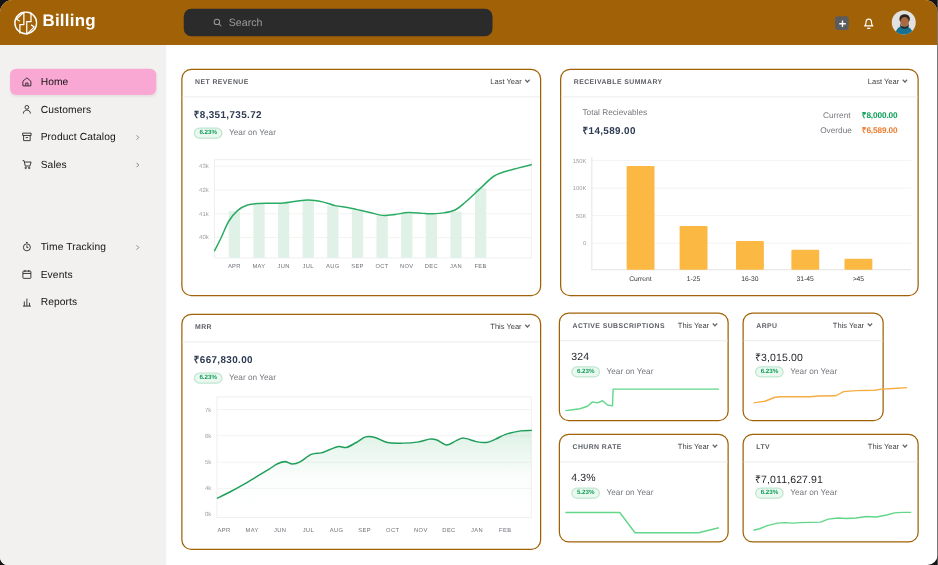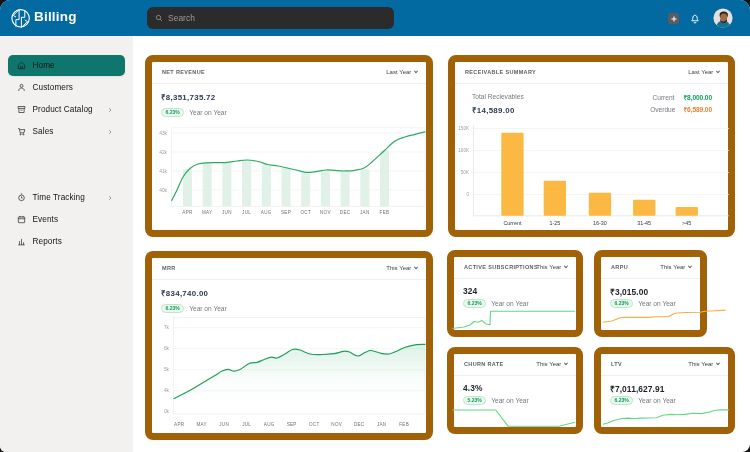--- a/index.html
+++ b/index.html
@@ -1,42 +1,42 @@
 <!DOCTYPE html>
 <html><head>
 <meta charset="utf-8">
 <style>
   html,body{margin:0;padding:0;background:#151515;}
   *{box-sizing:border-box;-webkit-font-smoothing:antialiased;}
   #app{position:relative;width:750px;height:452px;font-family:"Liberation Sans",sans-serif;
        background:#fff;border-radius:10px 10px 8px 6px;overflow:hidden;}
   .abs{position:absolute;}
   
-  #topbar{position:absolute;left:0;top:0;width:750px;height:36px;background:#0369a1;}
+  #topbar{position:absolute;left:0;top:0;width:750px;height:36px;background:#a16207;}
   #brand{position:absolute;left:34px;top:9px;color:#fff;font-size:13.5px;font-weight:700;letter-spacing:.2px;}
   #search{position:absolute;left:147px;top:7px;width:247px;height:22px;background:#2b2b2b;border-radius:6px;
-          color:#9a9a9a;font-size:8.5px;display:flex;align-items:center;padding-left:8px;}
+          color:#9a9a9a;font-size:8.5px;display:flex;align-items:center;padding-left:23px;}
   #plusbtn{position:absolute;left:668px;top:13px;width:11px;height:11px;background:#5c5c5e;border-radius:2.5px;
            color:#fff;display:flex;align-items:center;justify-content:center;font-size:9px;line-height:1;}
   
   #sidebar{position:absolute;left:0;top:36px;width:133px;height:416px;background:#f2f1ef;}
   .mitem{position:absolute;left:8px;width:117px;height:21px;display:flex;align-items:center;color:#1c1c1c;}
   .mitem .ic{width:9px;height:9px;margin-left:9px;flex:0 0 auto;display:block;}
   .mitem .lbl{margin-left:6.5px;font-size:8.2px;font-weight:400;letter-spacing:.1px;color:#141414;}
   .mitem .chev{position:absolute;right:12px;top:7.5px;width:6px;height:6px;}
-  .mitem.active{background:#0f766e;border-radius:5px;box-shadow:0 1px 2px rgba(0,0,0,.06);}
+  .mitem.active{background:#f9a8d4;border-radius:5px;box-shadow:0 1px 2px rgba(0,0,0,.06);}
   
-  .card{position:absolute;background:#fff;border:7px solid #a16207;border-radius:8px;}
+  .card{position:absolute;background:#fff;border:1px solid #a16207;border-radius:8px;}
   .chead{position:absolute;left:0;top:0;right:0;height:22px;border-bottom:1px solid #efefed;}
   .ctitle{position:absolute;left:10px;top:6.5px;font-size:5.5px;font-weight:700;letter-spacing:.35px;color:#5b5e64;}
   .cdrop{position:absolute;right:9px;top:7px;font-size:6px;color:#3f4246;}
   .cdrop:after{content:"";display:inline-block;margin-left:2.5px;margin-bottom:1px;width:2.2px;height:2.2px;
     border-right:0.9px solid #606368;border-bottom:0.9px solid #606368;transform:rotate(45deg) translateY(-0.5px);}
   .bigval{position:absolute;font-size:7.9px;font-weight:700;color:#2c3a52;letter-spacing:.3px;}
-  .bigval2{position:absolute;font-size:8.4px;font-weight:700;color:#1d2025;letter-spacing:.1px;}
+  .bigval2{position:absolute;font-size:8.4px;font-weight:400;color:#1d2025;letter-spacing:.1px;}
   .pillrow{position:absolute;display:flex;align-items:center;}
   .pill{background:#eaf8f0;border:1px solid #bfe6d0;color:#0f9d58;border-radius:9px;
         font-size:5px;font-weight:700;padding:1px 3.5px 0.5px;line-height:1.1;}
   .yoy{margin-left:5px;font-size:6.6px;color:#75787d;}
   svg{display:block;}
   #cursor{position:absolute;right:0px;bottom:0px;width:6px;height:5px;}
 </style>
 </head>
 <body>
 <div id="app">
@@ -165,21 +165,21 @@
     <div class="abs" style="left:17px;top:31px;font-size:6.6px;color:#75787d">Total Recievables</div>
     <div class="bigval" style="left:17px;top:43px">₹14,589.00</div>
     <div class="abs" style="right:16px;top:31px;font-size:6.6px;color:#75787d">Current<b style="color:#0ca158;font-weight:700;margin-left:9px;letter-spacing:-0.1px">₹8,000.00</b></div>
     <div class="abs" style="right:16px;top:42.5px;font-size:6.6px;color:#75787d">Overdue<b style="color:#ed7d2e;font-weight:700;margin-left:8px;letter-spacing:-0.1px">₹6,589.00</b></div>
   </div>
   <div class="card" style="left:145px;top:251px;width:288px;height:189px">
     <div class="chead">
         <div class="ctitle">MRR</div>
         <div class="cdrop">This Year</div>
       </div>
-    <div class="bigval" style="left:9px;top:30px">₹834,740.00</div>
+    <div class="bigval" style="left:9px;top:30px">₹667,830.00</div>
     <div class="pillrow" style="left:9px;top:45.5px">
         <span class="pill">6.23%</span>
         <span class="yoy">Year on Year</span>
       </div>
   </div>
   <div class="card" style="left:447px;top:250px;width:136px;height:87px">
     <div class="chead">
         <div class="ctitle">ACTIVE SUBSCRIPTIONS</div>
         <div class="cdrop">This Year</div>
       </div>

